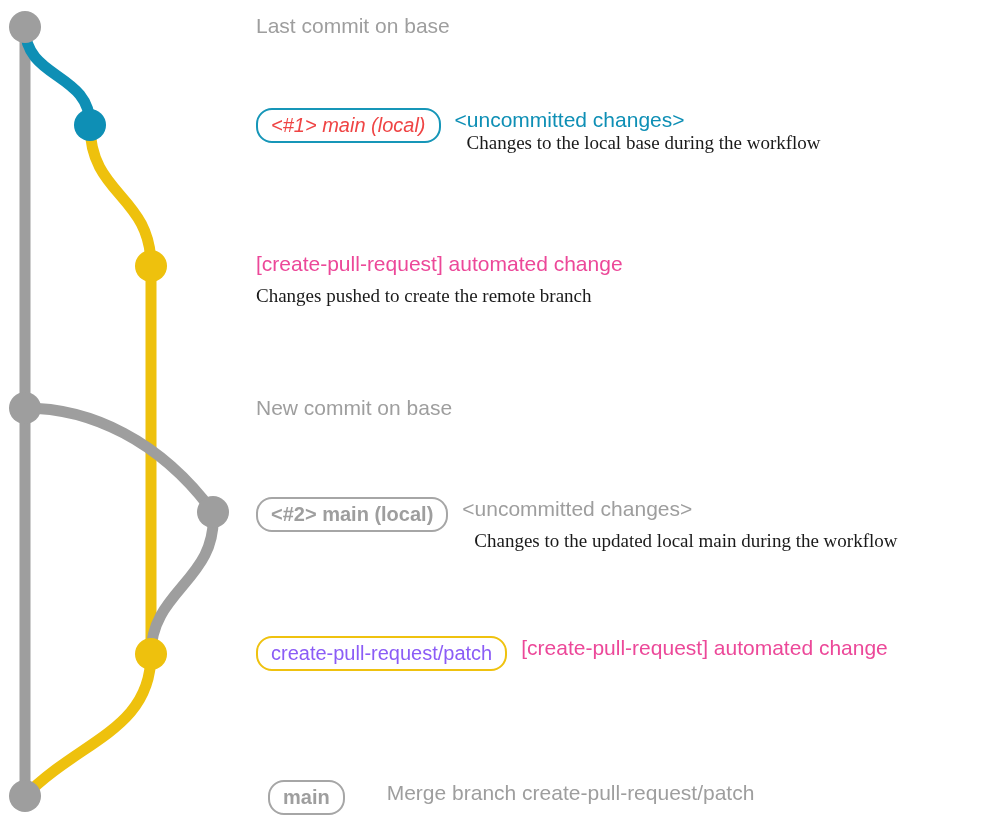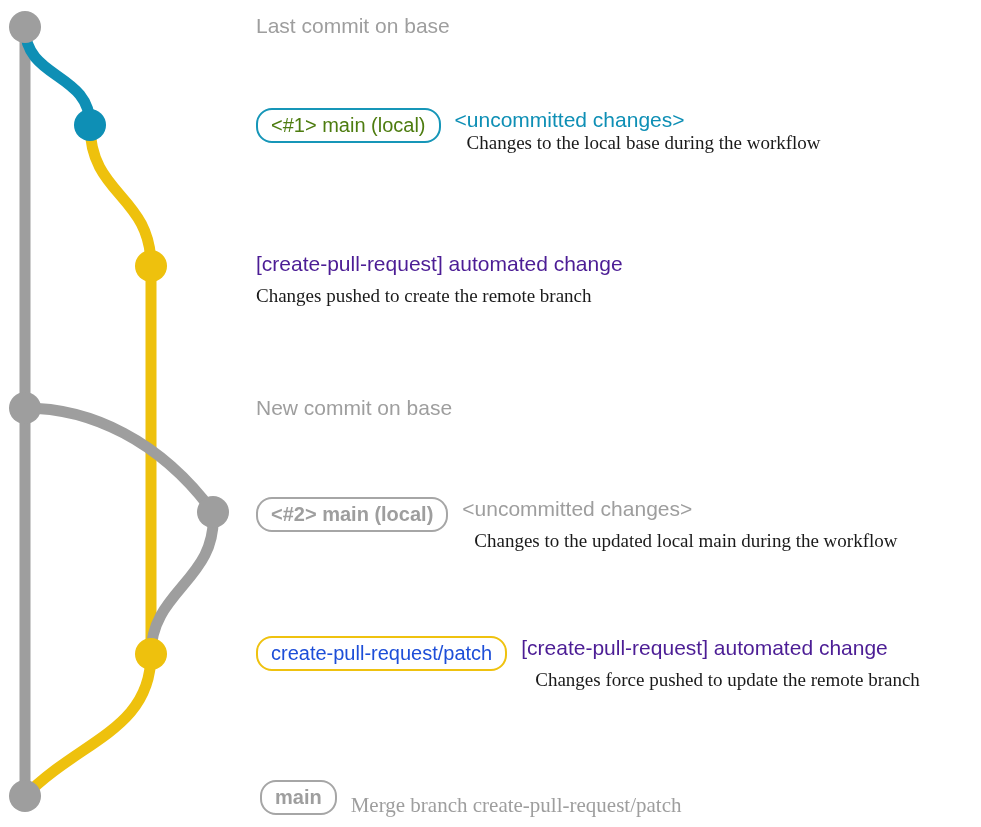--- a/index.html
+++ b/index.html
@@ -36,33 +36,33 @@
     border: 2px solid #9e9e9e;
     border-radius: 16px;
     padding: 4px 13px 5px 13px;
     font-size: 20px;
     line-height: 22px;
     color: #9e9e9e;
     white-space: nowrap;
     background: #ffffff;
     font-family: "Liberation Sans", sans-serif;
   }
-  .badge.teal { border-color: #1696b8; color: #4d7c0f; }
-  .badge.amber { border-color: #efc20f; color: #1d4ed8; }
+  .badge.teal { border-color: #1696b8; color: #ef4444; font-style: italic; }
+  .badge.amber { border-color: #efc20f; color: #8b5cf6; }
   .badge.gray { border-color: #a6a6a6; color: #9e9e9e; font-weight: bold; }
 
   .subject {
     font-size: 21px;
     line-height: 24px;
     white-space: nowrap;
     font-family: "Liberation Sans", sans-serif;
   }
   .subject.gray  { color: #9e9e9e; }
   .subject.teal  { color: #0e8fb5; }
-  .subject.amber { color: #4c1d95; }
+  .subject.amber { color: #ec4899; }
 
   .note {
     font-family: "Liberation Serif", serif;
     font-size: 19px;
     line-height: 22px;
     color: #1a1a1a;
     white-space: nowrap;
   }
   .stack { display: flex; flex-direction: column; }
   .badge-col { display: flex; align-items: flex-start; }
@@ -135,25 +135,24 @@
     </div>
   </div>
 
   <div class="row" style="left:256px; top:636px;">
     <div class="badge-col">
       <span class="badge amber">create-pull-request/patch</span>
       <span class="gap"></span>
     </div>
     <div class="stack">
       <div class="subject amber">[create-pull-request] automated change</div>
-      <div class="note" style="margin-left:14px; margin-top:9px;">Changes force pushed to update the remote branch</div>
     </div>
   </div>
 
-  <div class="row" style="left:260px; top:780px;">
+  <div class="row" style="left:268px; top:780px;gap:28px;">
     <div class="badge-col">
       <span class="badge gray">main</span>
       <span class="gap"></span>
     </div>
-    <div class="subject gray" style="margin-top:13px;font-family:Liberation Serif, serif;">Merge branch create-pull-request/patch</div>
+    <div class="subject gray" style="margin-top:1px;">Merge branch create-pull-request/patch</div>
   </div>
 
 </div>
 
 </body></html>

